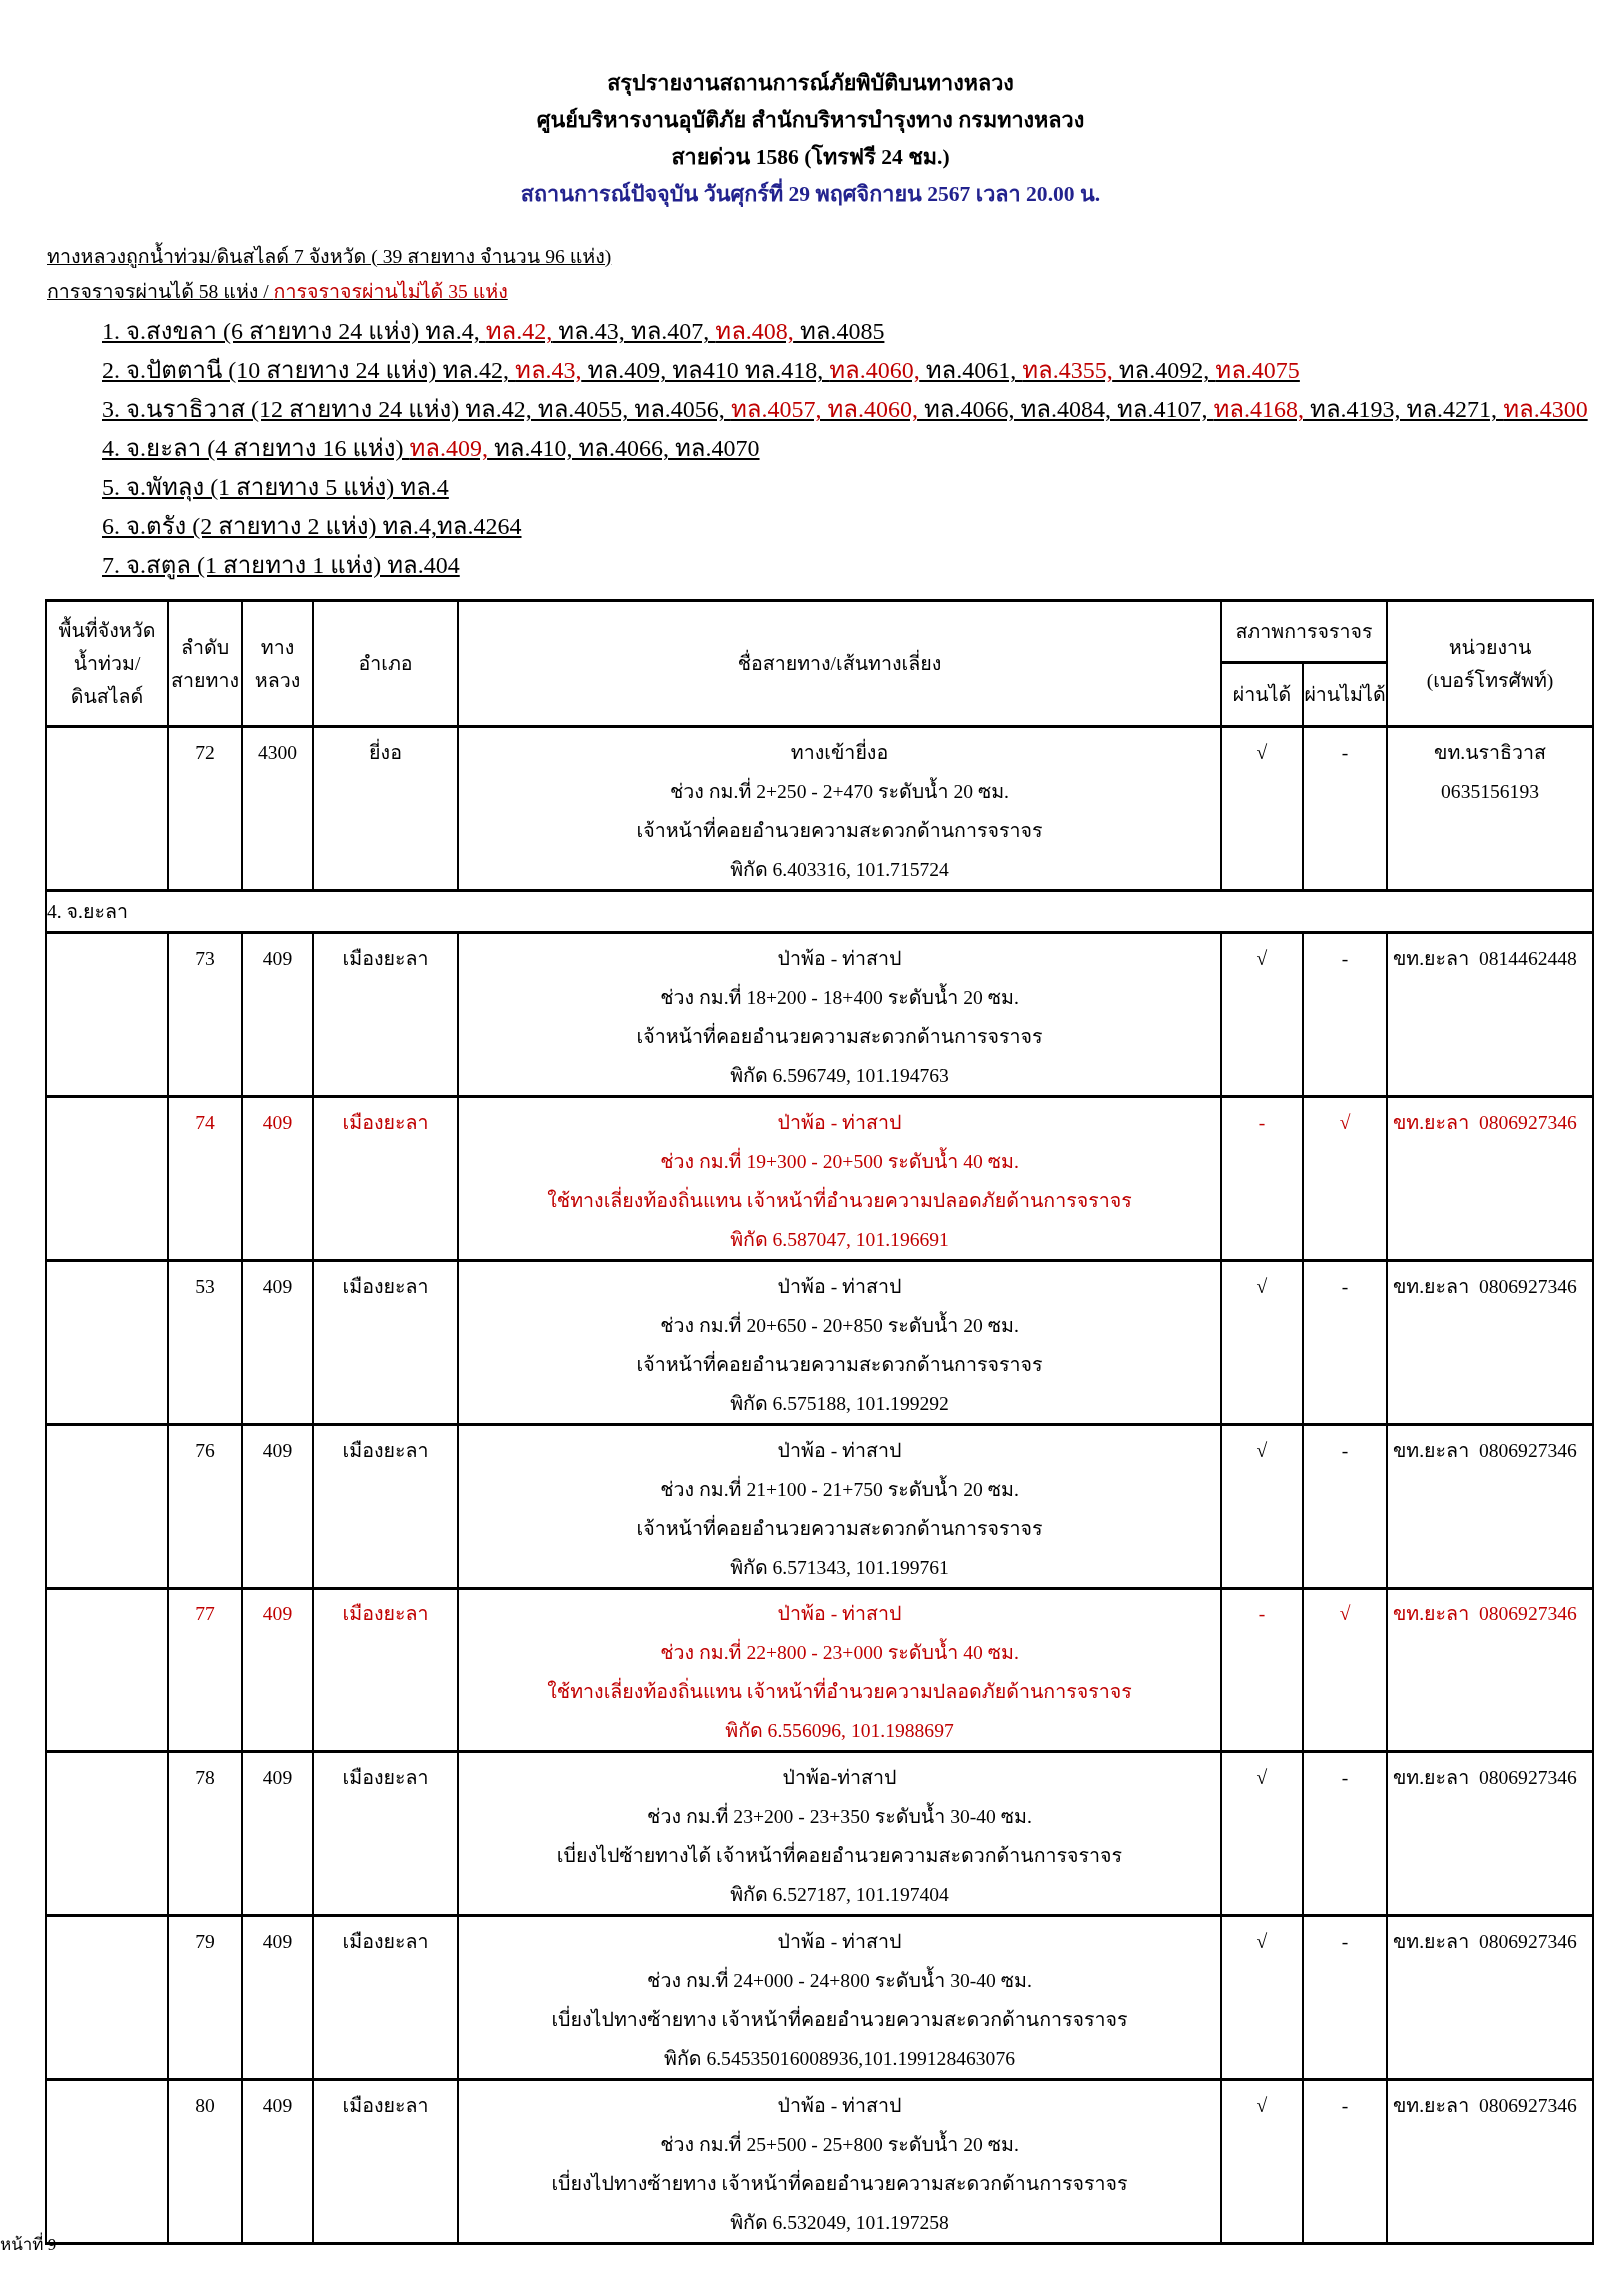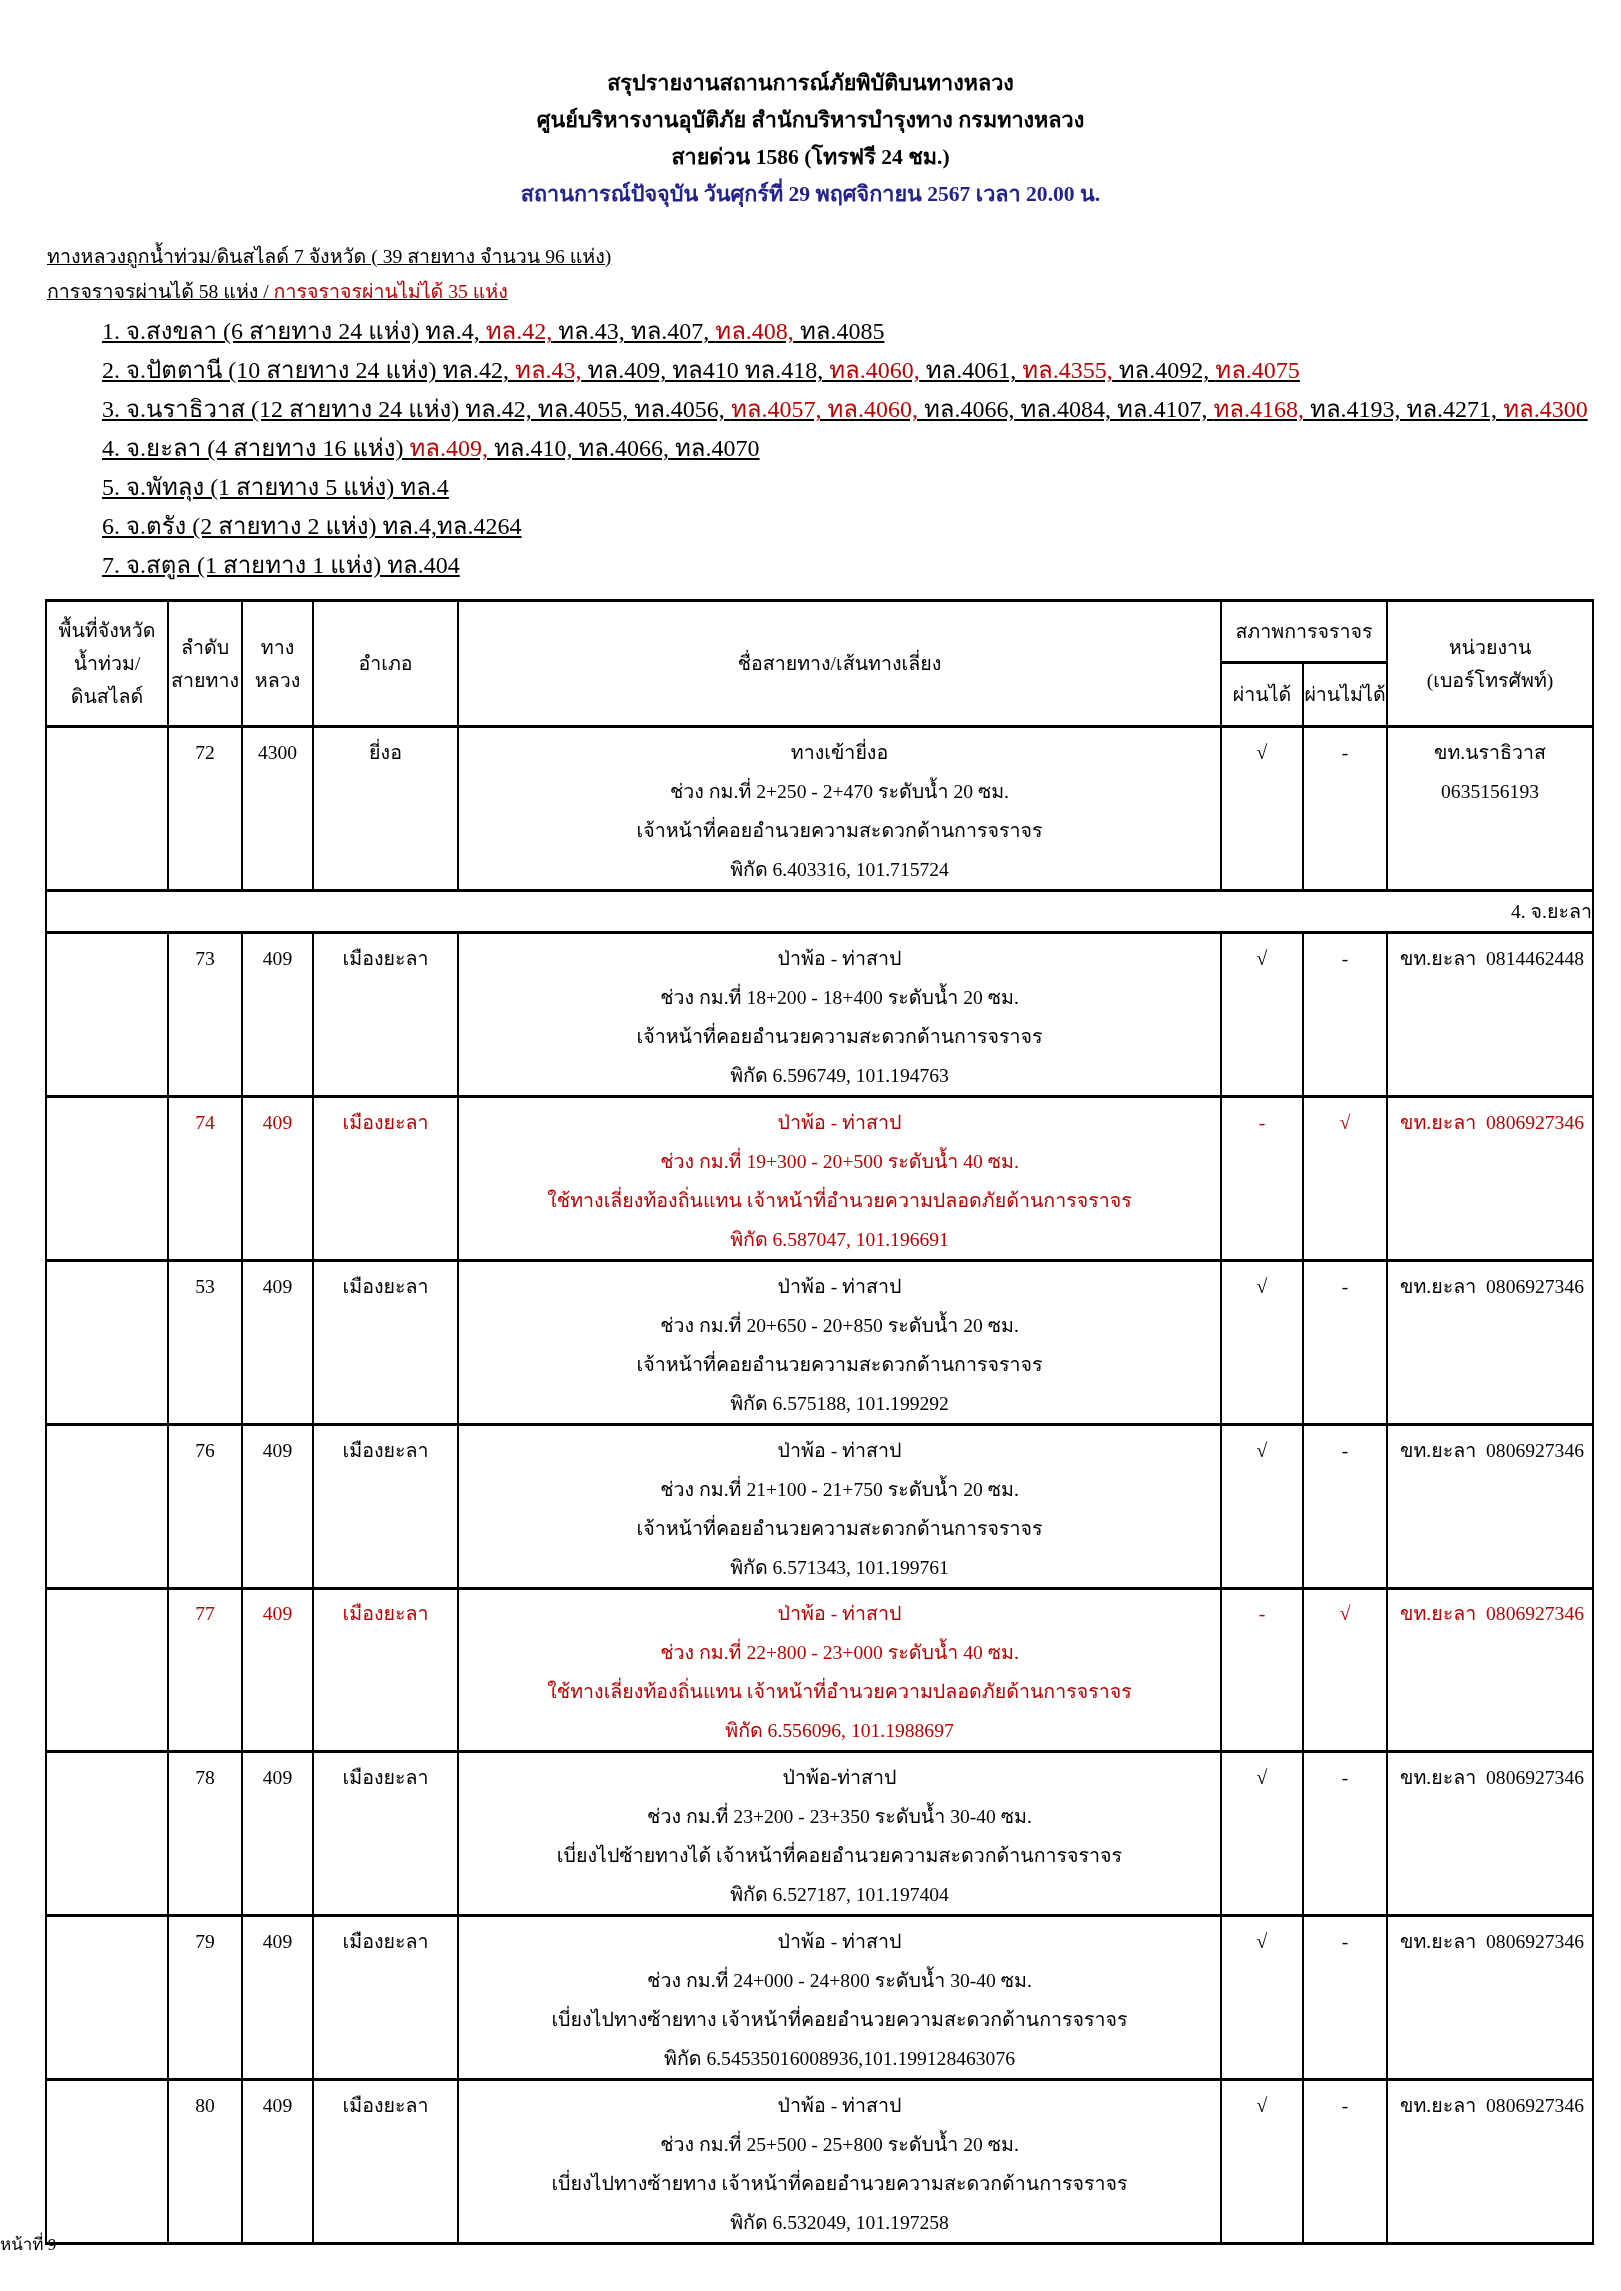--- a/index.html
+++ b/index.html
@@ -44,29 +44,29 @@
   .col-dist{width:145px;}
   .col-route{width:763px;}
   .col-pass{width:82px;}
   .col-nopass{width:84px;}
   .col-agency{width:206px;}
   thead th{text-align:center;vertical-align:middle;line-height:33px;}
   th.h-split{border-bottom:2px solid #000;height:59px;}
   th.h-sub{border-top:2px solid #000;height:61px;}
   tr.data-row{height:161px;}
   tr.data-row td{vertical-align:top;text-align:center;line-height:39px;padding-top:4.9px;}
-  tr.data-row td.agency-left{text-align:right;padding-left:4.9px;padding-right:8px;white-space:pre-wrap;}
+  tr.data-row td.agency-left{text-align:left;padding-left:4.9px;padding-right:8px;white-space:pre-wrap;}
   tr.red-row{color:#c00000;}
   td.section-cell{
     font-weight:bold;
     font-size:20.6px;
     height:39px;
     padding-left:3.9px;
     vertical-align:middle;
-    text-align:right;
+    text-align:left;
   }
   .route-line,.agency-line{display:block;}
   
   .page-footer{
     position:absolute;
     left:0;right:0;
     bottom:35px;
     text-align:left;
     font-size:17px;
   }

